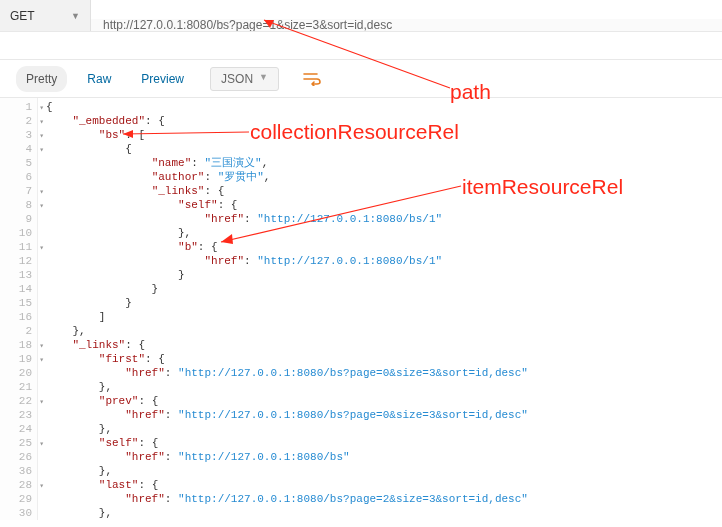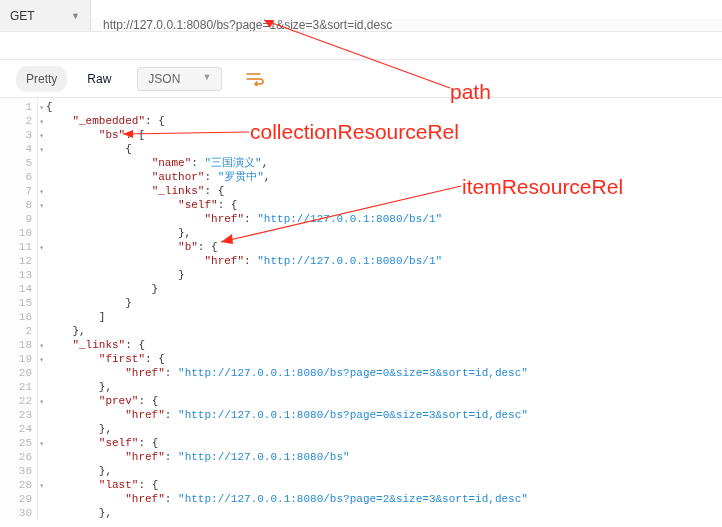--- a/index.html
+++ b/index.html
@@ -48,34 +48,34 @@
 .tabs-row {
   display: flex;
   align-items: center;
   height: 38px;
   padding: 0 16px;
   border-bottom: 1px solid #e8e8e8;
   gap: 10px;
 }
 .tab {
   padding: 6px 10px;
-  color: #0f172a;
+  color: #0369a1;
   font-size: 12px;
   cursor: pointer;
   border-radius: 3px;
 }
 .tab.active {
   background: #f0f0f0;
   color: #555;
   border-radius: 11px;
 }
 .json-select {
   display: flex;
   align-items: flex-start;
-  gap: 22px;
+  gap: 6px;
   padding: 4px 10px;
   background: #f5f5f5;
   border: 1px solid #ddd;
   border-radius: 3px;
   color: #666;
   margin-left: 6px;
 }
 .json-select .chevron { font-size: 9px; color: #999; }
 .wrap-icon {
   margin-left: 12px;
@@ -141,20 +141,21 @@
     <span class="chevron">▼</span>
   </div>
   <input class="url-input" value="http://127.0.0.1:8080/bs?page=1&amp;size=3&amp;sort=id,desc" style="">
 </div>
 
 <div class="spacer-bar"></div>
 
 <div class="tabs-row">
   <div class="tab active">Pretty</div>
   <div class="tab">Raw</div>
+  <div class="tab">Preview</div>
   <div class="json-select">
     <span>JSON</span>
     <span class="chevron">▼</span>
   </div>
   <div class="wrap-icon">
     <svg width="18" height="14" viewBox="0 0 18 14">
         <path d="M1 2 H14 M1 7 H14 Q17 7 17 10 Q17 12 14 12 H9 M9 12 L11 10 M9 12 L11 14" stroke="#e67e22" stroke-width="1.6" fill="none" stroke-linecap="round"></path>
       </svg>
   </div>
 </div>

